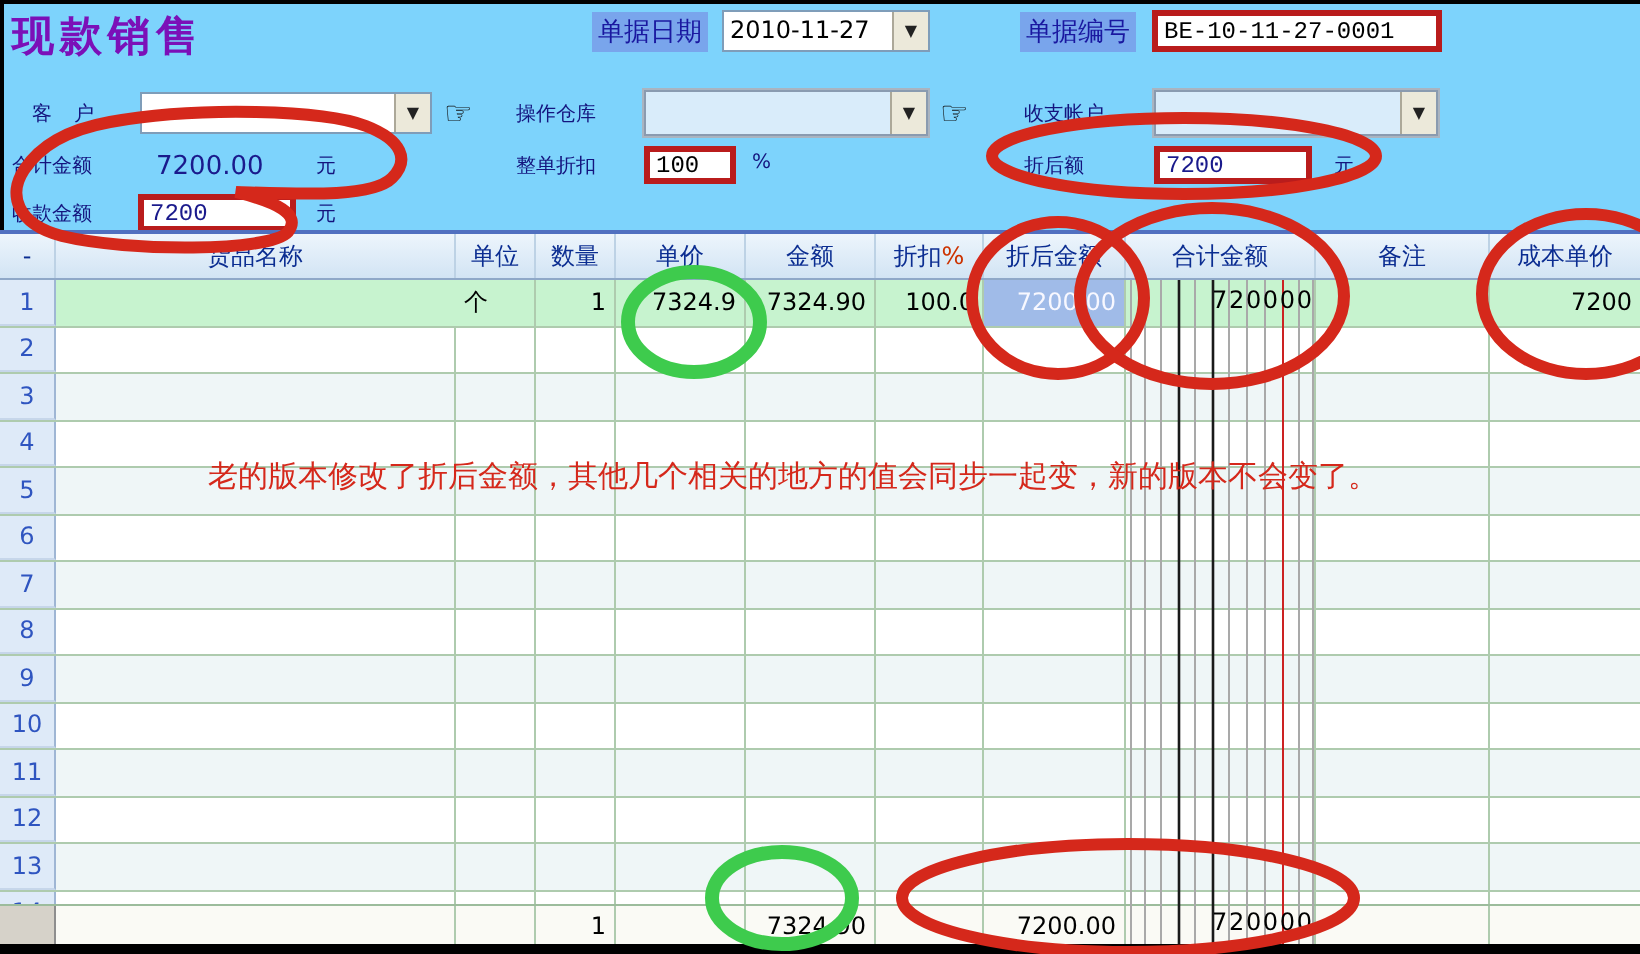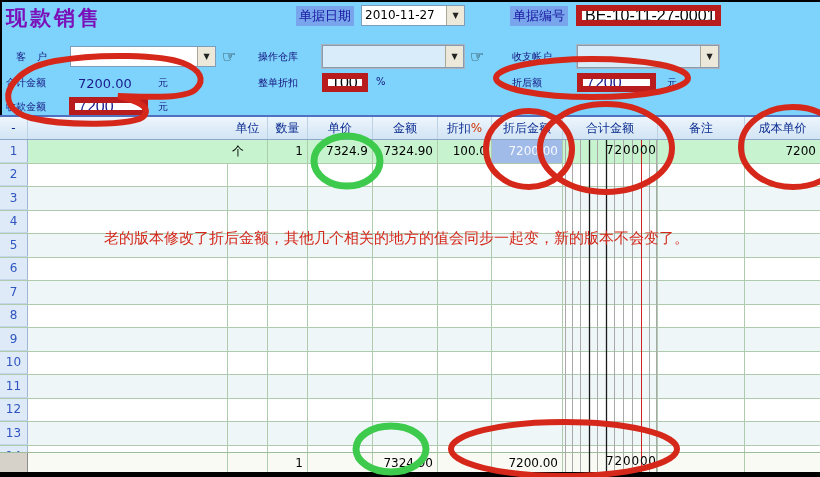--- a/index.html
+++ b/index.html
@@ -5,22 +5,22 @@
   html,body{margin:0;padding:0;}
   body{font-family:"DejaVu Sans","Liberation Sans",sans-serif;}
   .screen{position:relative;width:820px;height:477px;background:#7dd3fc;overflow:hidden;}
   .edge{position:absolute;background:#000;}
 
   
   .title{position:absolute;left:6px;top:4px;font-size:21px;font-weight:bold;color:#7B10B8;letter-spacing:3px;}
   .lbl{position:absolute;color:#14147E;font-size:10px;white-space:nowrap;}
   .val{position:absolute;color:#1A1A8C;font-size:13px;white-space:nowrap;}
   .hl{position:absolute;background:#79A5EC;color:#1A18A0;font-size:13px;padding:1px 3px;white-space:nowrap;}
-  .tbox{position:absolute;border:6px solid #b91c1c;background:#fff;font-size:16px;padding:1px 3px;
-        box-sizing:border-box;color:#000;font-family:Liberation Sans, sans-serif;}
+  .tbox{position:absolute;border:3px solid #b91c1c;background:#fff;font-size:12px;padding:1px 3px;
+        box-sizing:border-box;color:#000;font-family:Liberation Mono, monospace;}
   .tbox.navy{color:#1A1A8C;}
   .combo{position:absolute;border:1px solid #7F9DB9;background:#fff;display:flex;box-sizing:border-box;}
   .combo.blue{background:#D9ECFA;border:1px solid #8A9BB0;box-shadow:0 0 0 1px #AAB4C0;}
   .combo .field{flex:1;font-size:12px;padding:2px 3px;color:#000;overflow:hidden;white-space:nowrap;}
   .combo .btn{width:17px;background:#ECE9DA;border-left:1px solid #ACA899;display:flex;align-items:center;
               justify-content:center;font-size:8px;color:#222;}
   .hand{position:absolute;font-size:16px;color:#111;line-height:1;}
 
   
   .grid{position:absolute;left:0;top:117px;width:820px;height:355px;background:#fff;}
@@ -103,20 +103,21 @@
   <span class="lbl" style="left:667px;top:76px;">元</span>
 
   <span class="lbl" style="left:6px;top:100px;">收款金额</span>
   <input class="tbox navy" style="left: 69px; top: 97px; width: 79px; height: 19px;" value="7200">
   <span class="lbl" style="left:158px;top:100px;">元</span>
 
   <div class="grid-topline"></div>
   <div class="grid">
     <div class="ghead">
       <div class="hcell" style="left:0;width:28px;">-</div>
+      <div class="hcell" style="left:28px;width:200px;">货品名称</div>
       <div class="hcell" style="left:228px;width:40px;">单位</div>
       <div class="hcell" style="left:268px;width:40px;">数量</div>
       <div class="hcell" style="left:308px;width:65px;">单价</div>
       <div class="hcell" style="left:373px;width:65px;">金额</div>
       <div class="hcell" style="left:438px;width:54px;">
         <span>折扣</span>
           <span class="pct">%</span>
       </div>
       <div class="hcell" style="left:492px;width:71px;">折后金额</div>
       <div class="hcell" style="left:563px;width:95px;">合计金额</div>

